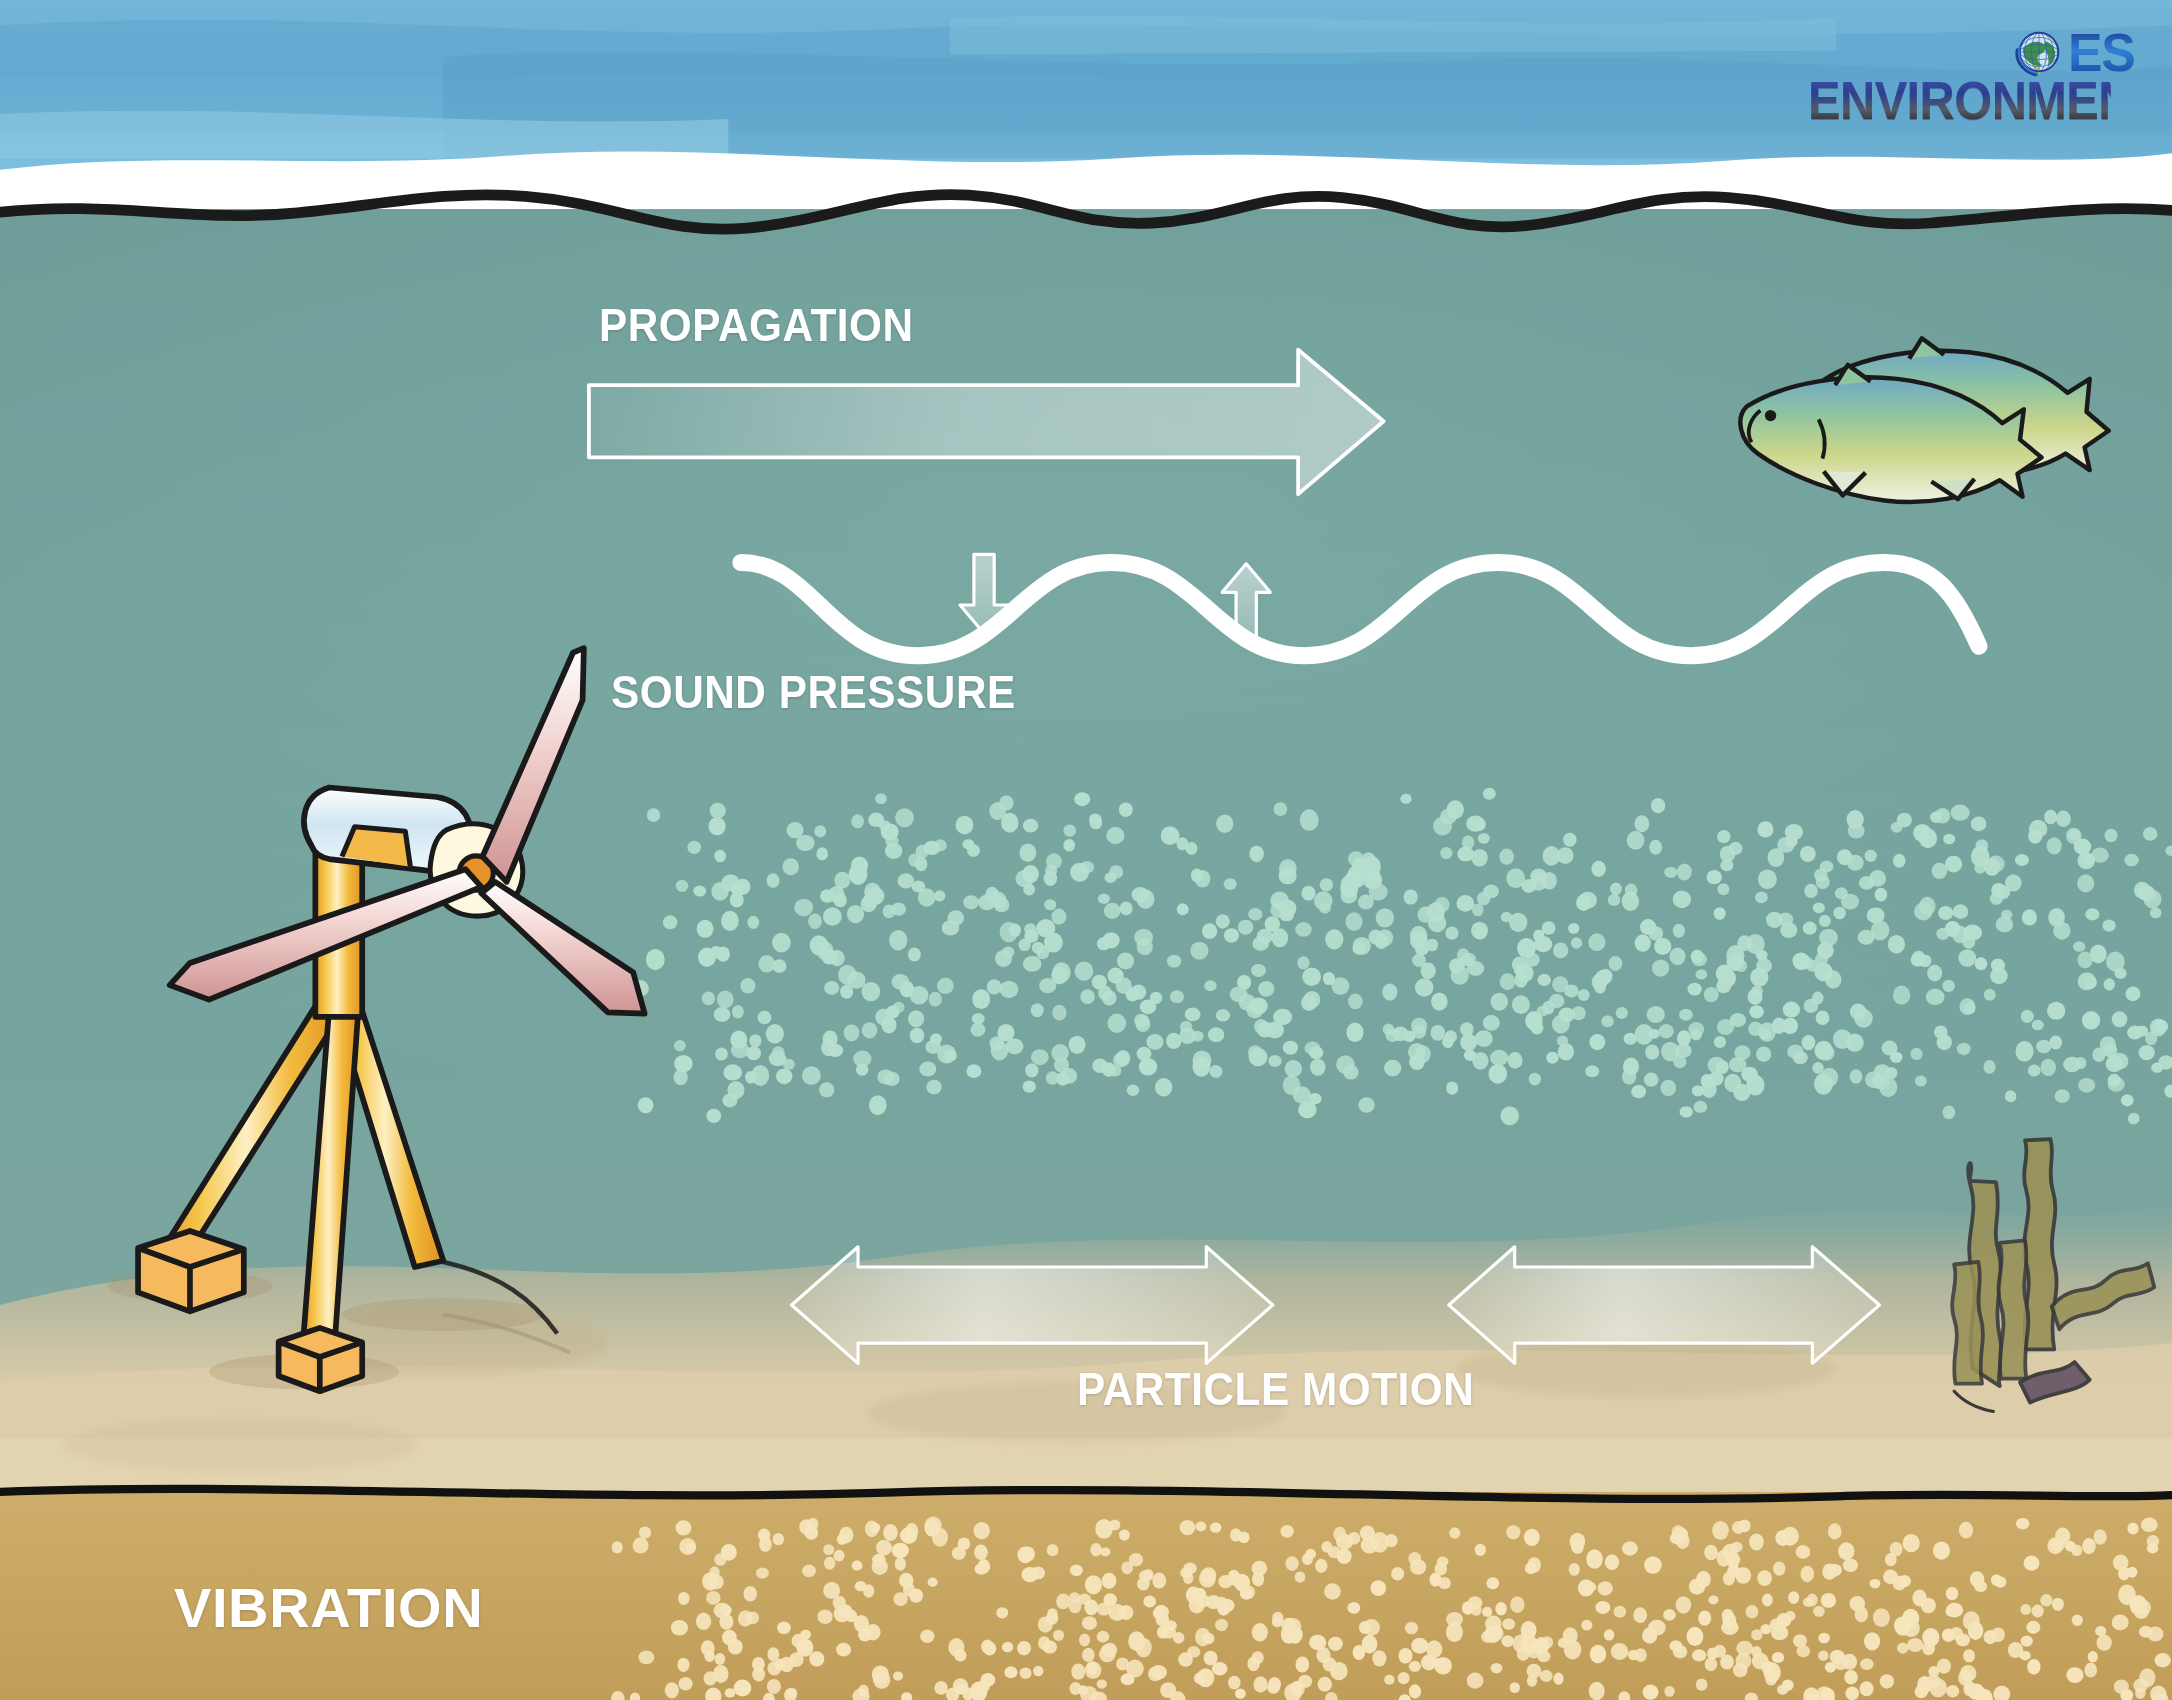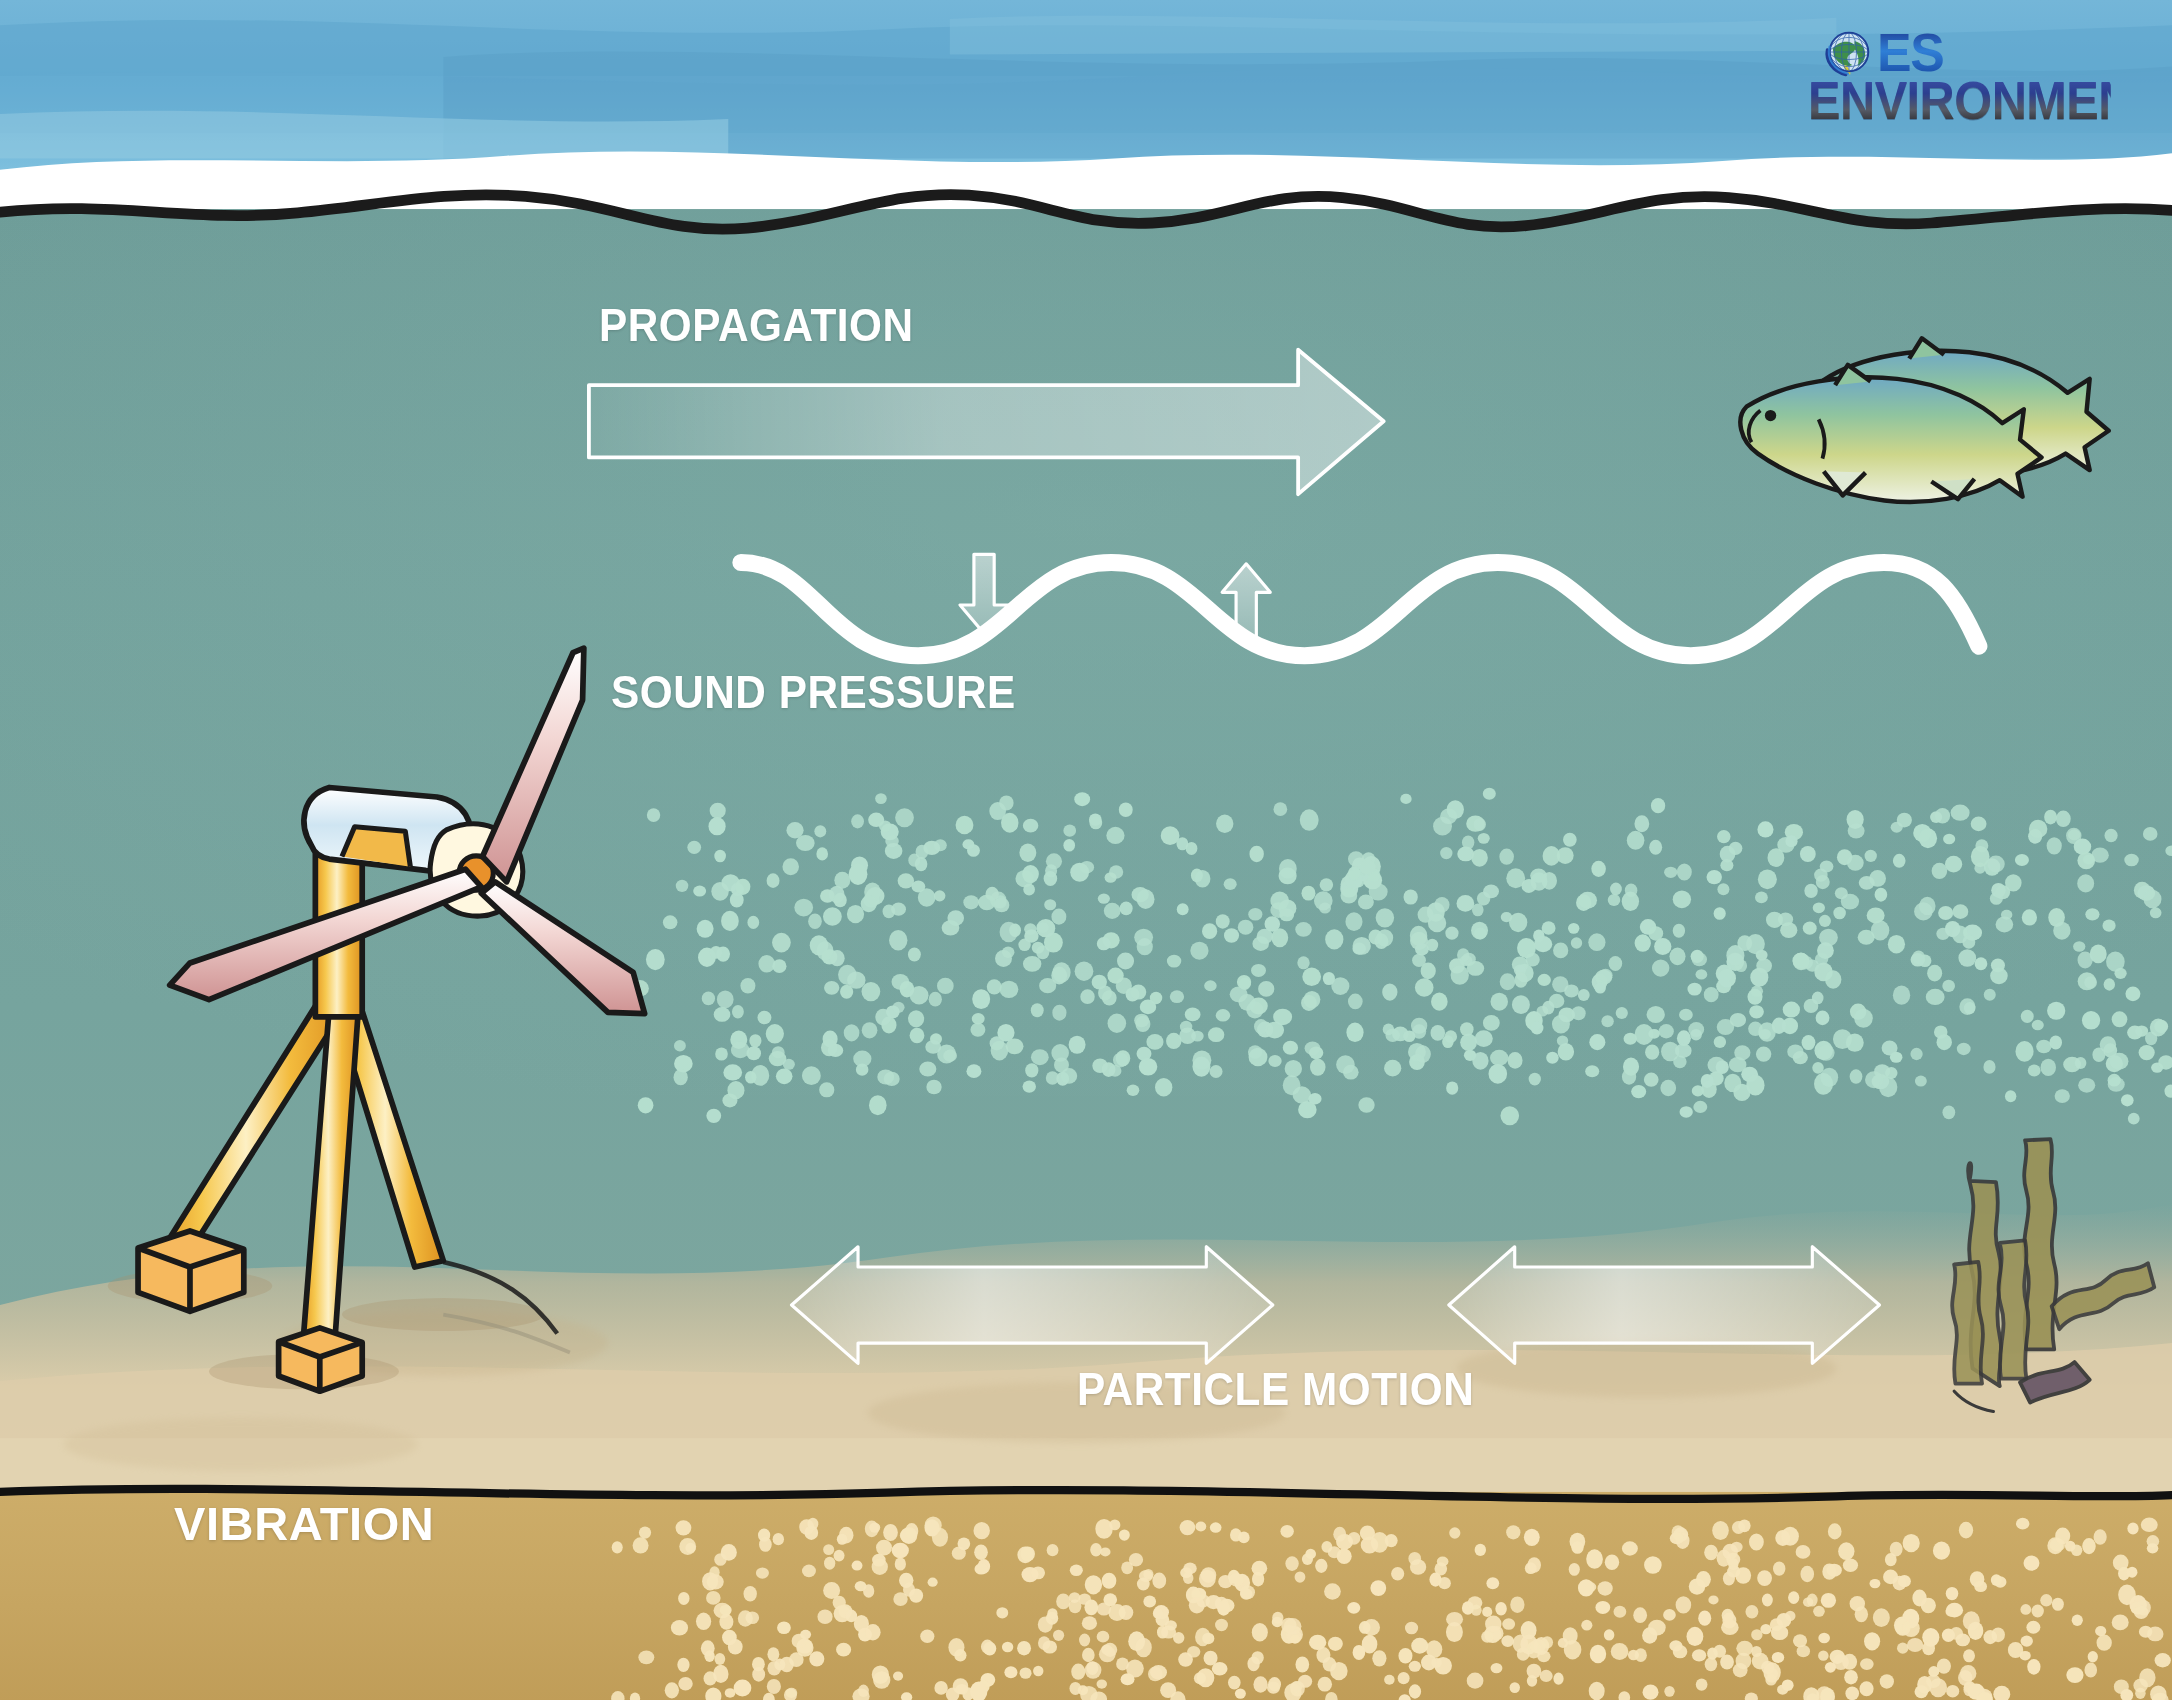--- a/index.html
+++ b/index.html
@@ -13,25 +13,25 @@
   .lbl{
     position:absolute;color:#ffffff;font-weight:700;
     font-family:"Liberation Sans", sans-serif;
     letter-spacing:0.6px;white-space:nowrap;
     text-shadow:0 1.3px 3.2px rgba(0,0,0,.18);
     line-height:1;
   }
   #lbl-propagation{left:599px;top:301px;font-size:47px;transform:scaleX(.90);transform-origin:left top;}
   #lbl-sound-pressure{left:611px;top:668px;font-size:47px;transform:scaleX(.90);transform-origin:left top;}
   #lbl-particle-motion{left:1077px;top:1365px;font-size:47px;transform:scaleX(.90);transform-origin:left top;}
-  #lbl-vibration{left:174px;top:1500px;font-size:47px;transform:scaleX(1.0);transform-origin:left top;}
+  #lbl-vibration{left:174px;top:1580px;font-size:56px;transform:scaleX(1.0);transform-origin:left top;}
 
   
   #logo{position:absolute;left:1808px;top:25px;width:329px;height:108px;}
-  #logo .row1{display:flex;align-items:center;height:54px;}
+  #logo .row1{display:flex;align-items:center;height:54px;justify-content:flex-end;}
   #logo .globe{width:54px;height:54px;position:relative;margin-left:14px;}
   #logo .es{
     font-size:54px;font-weight:900;line-height:.86;margin-left:1.3px;
     font-family:"Liberation Sans", sans-serif;
     background:linear-gradient(180deg,#1f3f96 0%,#2f7fd6 48%,#1b4fa8 100%);
     -webkit-background-clip:text;background-clip:text;color:transparent;
     letter-spacing:-1.3px;transform:scaleX(.96);transform-origin:left center;
   }
   #logo .env{
     margin-top:-2.5px;font-size:53px;font-weight:900;line-height:.9;

